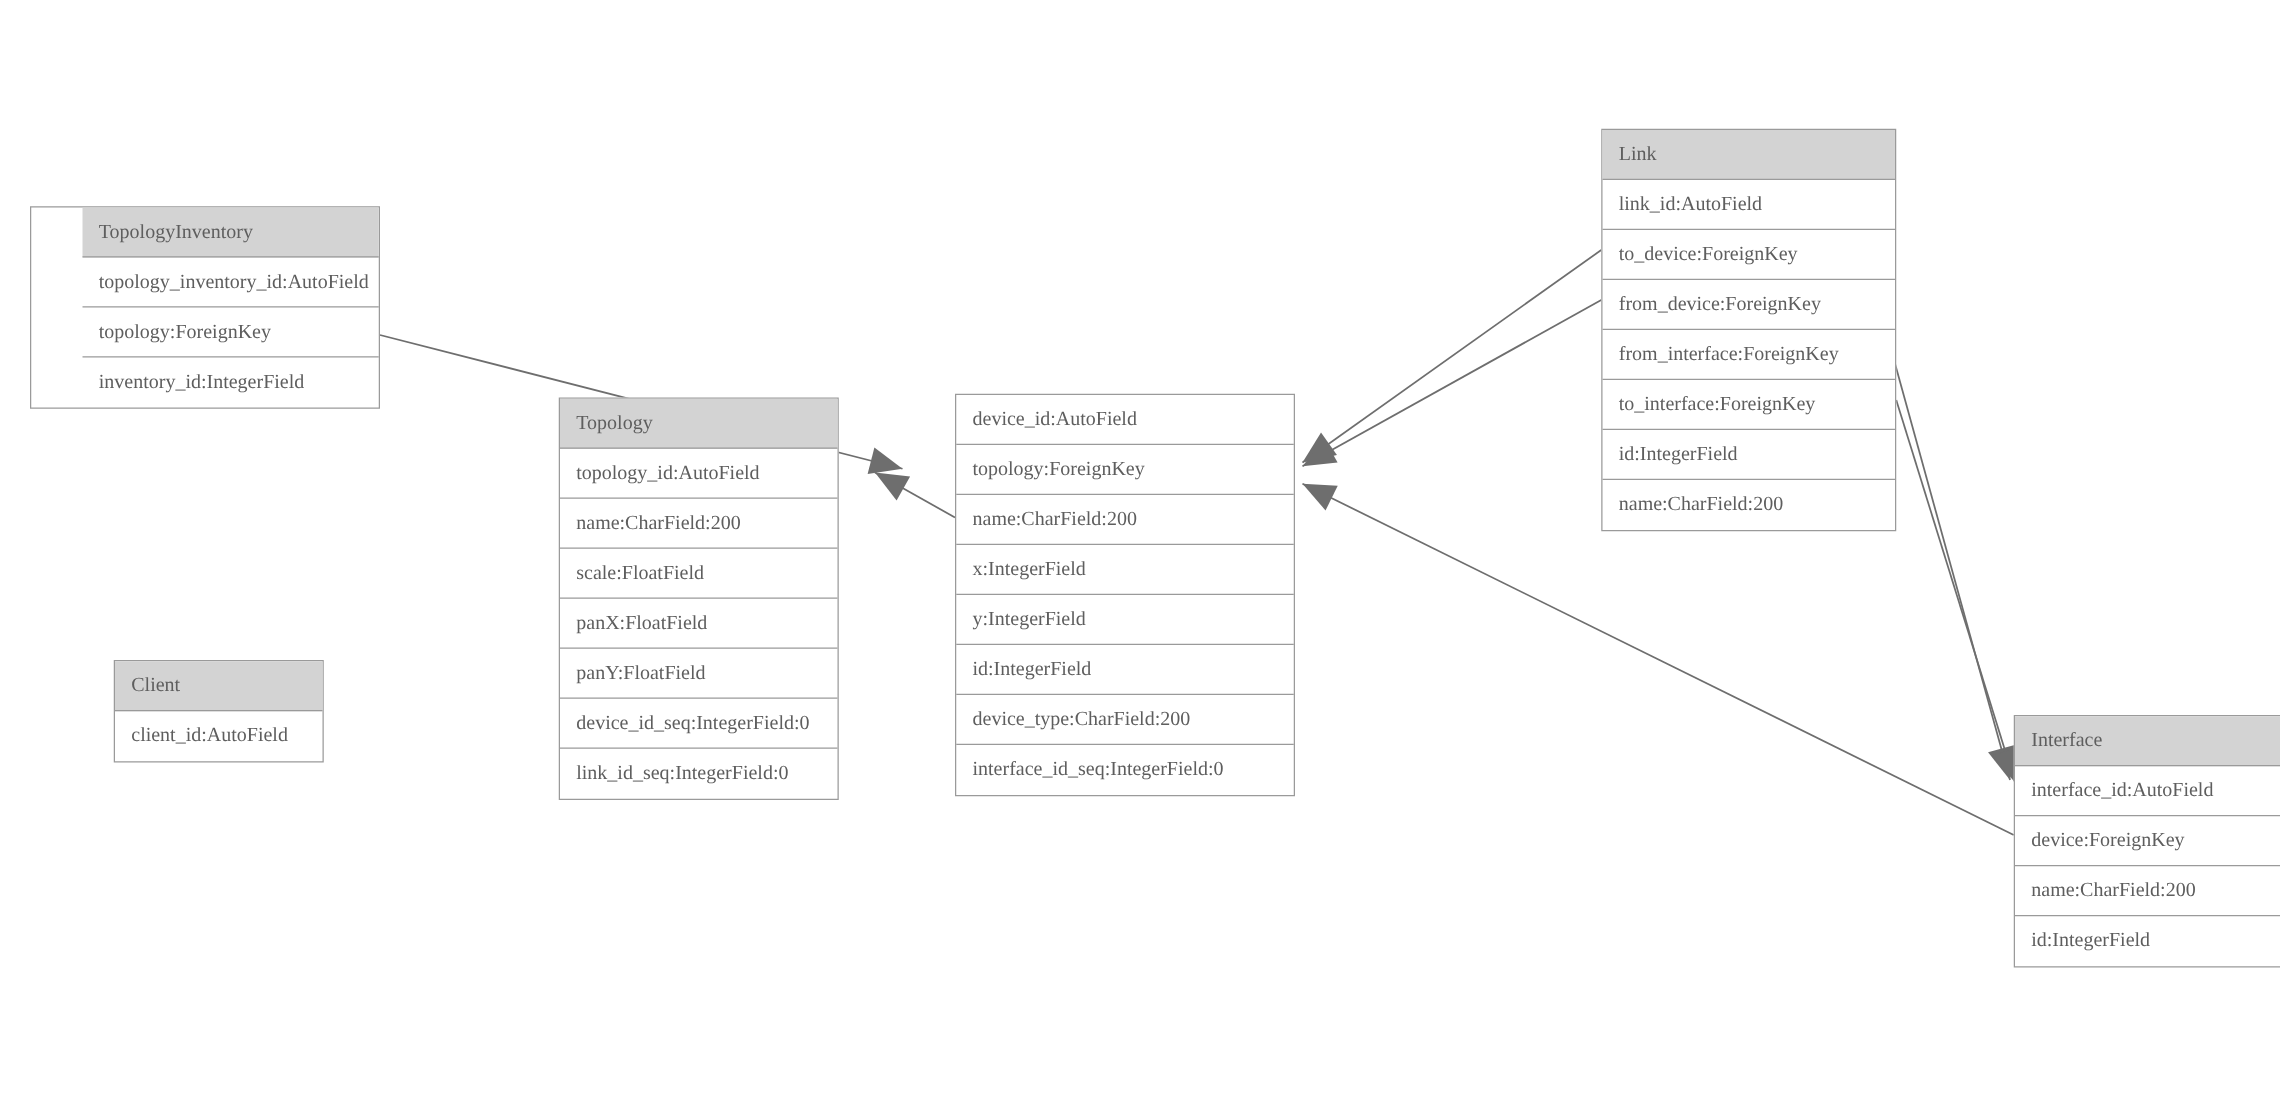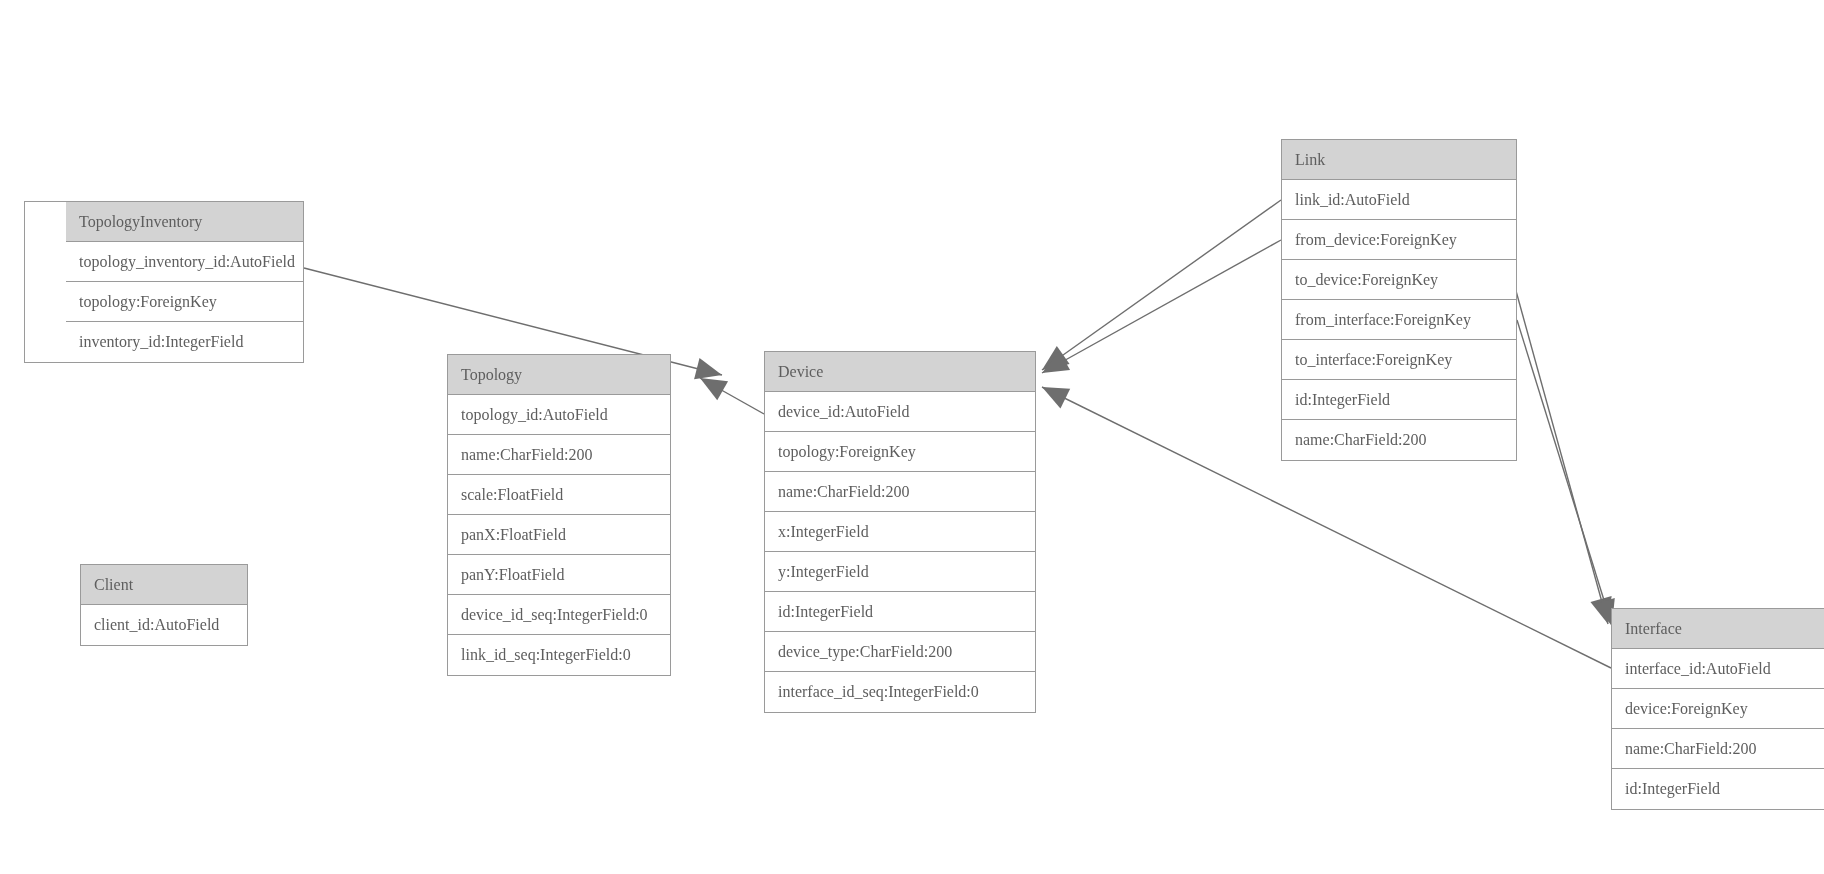--- a/index.html
+++ b/index.html
@@ -23,21 +23,20 @@
     width: 1824px;
     height: 874px;
     pointer-events: none;
   }
   .entity {
     position: absolute;
     box-sizing: border-box;
     border: 1px solid #9a9a9a;
     background: #ffffff;
     z-index: 5;
-    margin-top: 36px;
   }
   .entity-header {
     box-sizing: border-box;
     background: #d3d3d3;
     border-bottom: 1px solid #9a9a9a;
     color: #5e5e5e;
     font-size: 16px;
     line-height: 40px;
     height: 40px;
     padding: 0 0 0 13px;
@@ -100,57 +99,56 @@
 
   <div id="entity-layer">
       <div class="entity" style="left: 24px; top: 165px; width: 280px; padding-left: 41px;">
         <div class="entity-header">TopologyInventory</div>
         <div class="entity-fields">
           <div class="entity-field">topology_inventory_id:AutoField</div>
           <div class="entity-field">topology:ForeignKey</div>
           <div class="entity-field">inventory_id:IntegerField</div>
         </div>
       </div>
-      <div class="entity" style="left: 80px; top: 528px; width: 168px;">
+      <div class="entity" style="left: 91px; top: 528px; width: 168px;">
         <div class="entity-header">Client</div>
         <div class="entity-fields">
           <div class="entity-field">client_id:AutoField</div>
         </div>
       </div>
       <div class="entity" style="left: 447px; top: 318px; width: 224px;">
         <div class="entity-header">Topology</div>
         <div class="entity-fields">
           <div class="entity-field">topology_id:AutoField</div>
           <div class="entity-field">name:CharField:200</div>
           <div class="entity-field">scale:FloatField</div>
           <div class="entity-field">panX:FloatField</div>
           <div class="entity-field">panY:FloatField</div>
           <div class="entity-field">device_id_seq:IntegerField:0</div>
           <div class="entity-field">link_id_seq:IntegerField:0</div>
         </div>
       </div>
       <div class="entity" style="left: 764px; top: 315px; width: 272px;">
-        <div class="entity-header">Device</div>
         <div class="entity-fields">
           <div class="entity-field">device_id:AutoField</div>
           <div class="entity-field">topology:ForeignKey</div>
           <div class="entity-field">name:CharField:200</div>
           <div class="entity-field">x:IntegerField</div>
           <div class="entity-field">y:IntegerField</div>
           <div class="entity-field">id:IntegerField</div>
           <div class="entity-field">device_type:CharField:200</div>
           <div class="entity-field">interface_id_seq:IntegerField:0</div>
         </div>
       </div>
       <div class="entity" style="left: 1281px; top: 103px; width: 236px;">
         <div class="entity-header">Link</div>
         <div class="entity-fields">
           <div class="entity-field">link_id:AutoField</div>
+          <div class="entity-field">to_device:ForeignKey</div>
           <div class="entity-field">from_device:ForeignKey</div>
-          <div class="entity-field">to_device:ForeignKey</div>
           <div class="entity-field">from_interface:ForeignKey</div>
           <div class="entity-field">to_interface:ForeignKey</div>
           <div class="entity-field">id:IntegerField</div>
           <div class="entity-field">name:CharField:200</div>
         </div>
       </div>
       <div class="entity" style="left: 1611px; top: 572px; width: 224px;">
         <div class="entity-header">Interface</div>
         <div class="entity-fields">
           <div class="entity-field">interface_id:AutoField</div>

